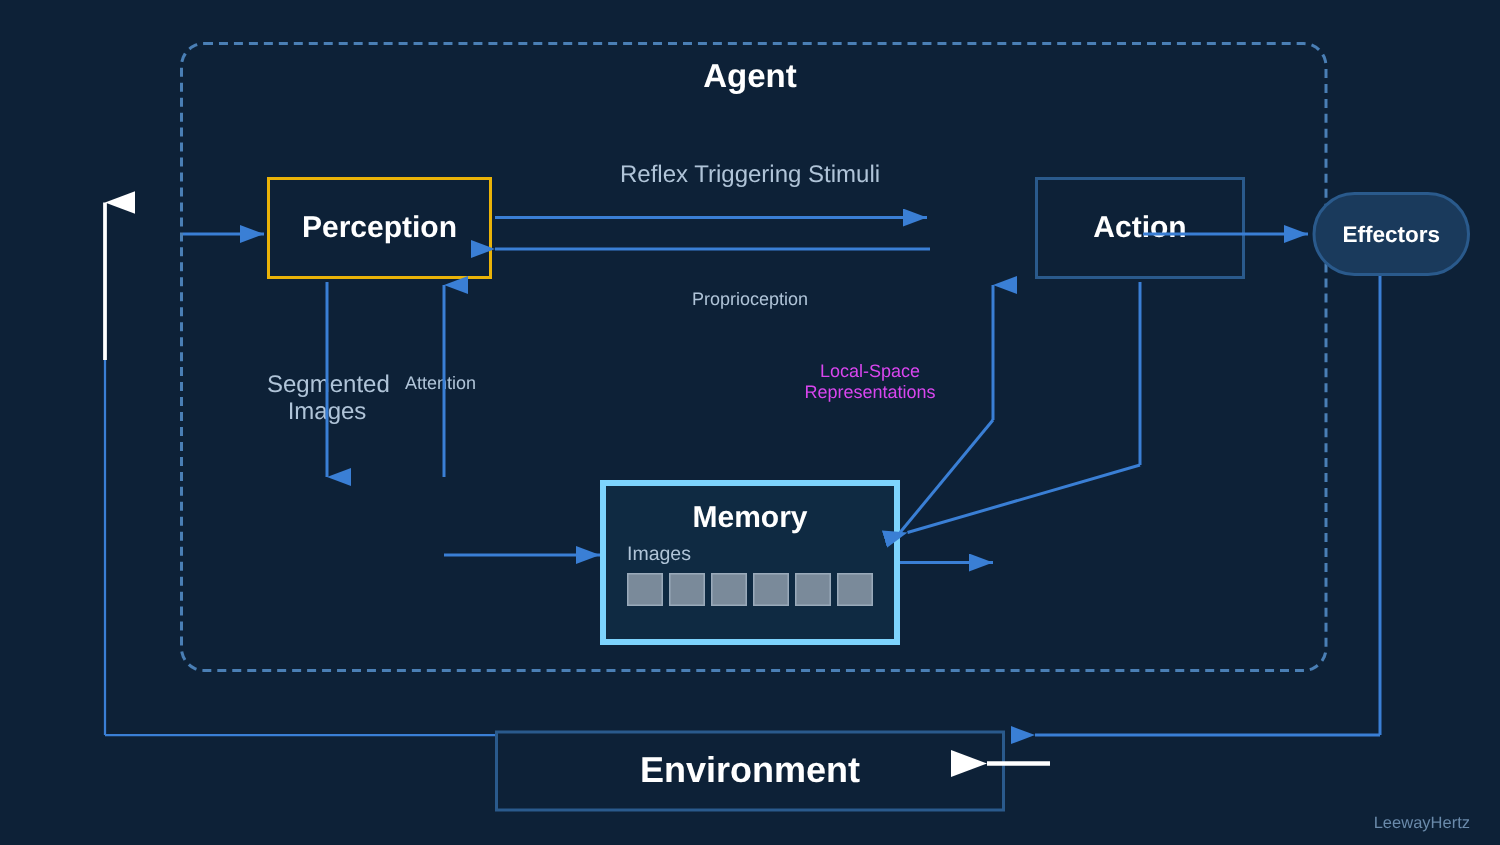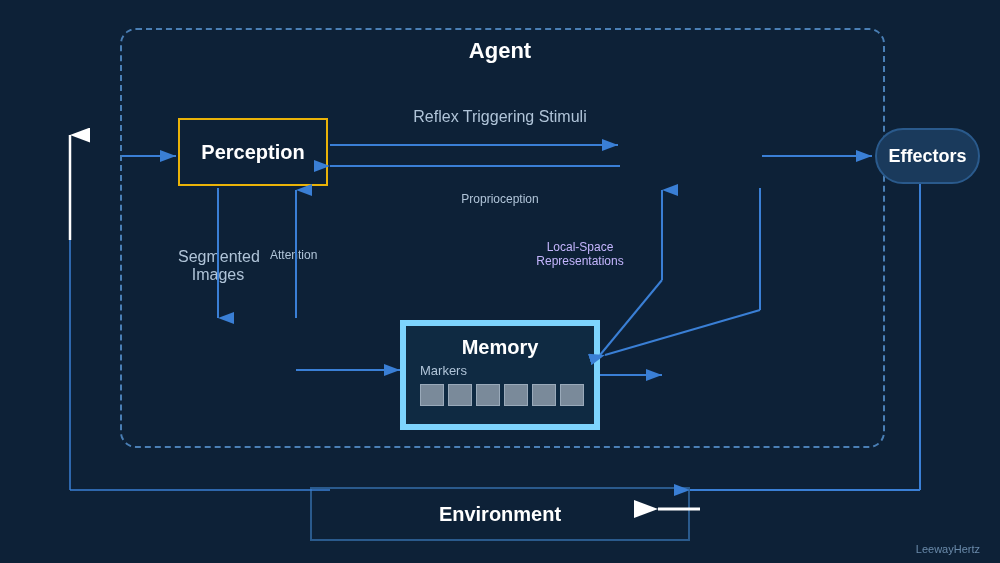--- a/index.html
+++ b/index.html
@@ -66,21 +66,21 @@
       position: absolute;
       top: 128px;
       right: 20px;
       width: 105px;
       height: 56px;
       background-color: #1a3a5c;
       border-radius: 28px;
       display: flex;
       align-items: center;
       justify-content: center;
-      font-size: 18px;
+      font-size: 15px;
       font-weight: bold;
       color: white;
       border: 2px solid #2a5a8c;
     }
 
     
     .perception-box {
       position: absolute;
       top: 118px;
       left: 178px;
@@ -115,21 +115,21 @@
 
     
     .memory-box {
       position: absolute;
       top: 320px;
       left: 50%;
       transform: translateX(-50%);
       width: 200px;
       height: 110px;
       background-color: #0f2a42;
-      border: 6px solid #7dd3fc;
+      border: 4px solid #7dd3fc;
       display: flex;
       flex-direction: column;
       align-items: center;
       justify-content: flex-start;
       padding-top: 10px;
     }
 
     .memory-label {
       font-size: 20px;
       font-weight: bold;
@@ -158,28 +158,28 @@
       background-color: #7a8a9a;
       border: 1px solid #9aaaba;
     }
 
     
     .environment-box {
       position: absolute;
       bottom: 22px;
       left: 50%;
       transform: translateX(-50%);
-      width: 380px;
+      width: 340px;
       height: 54px;
       background-color: #0d2137;
       border: 2px solid #2a5a8c;
       display: flex;
       align-items: center;
       justify-content: center;
-      font-size: 20px;
+      font-size: 24px;
       font-weight: bold;
       color: white;
     }
 
     
     .arrows-svg {
       position: absolute;
       top: 0;
       left: 0;
       width: 1000px;
@@ -227,21 +227,21 @@
       color: #b0c4d8;
       text-align: left;
       width: 70px;
     }
 
     .label-local-space {
       position: absolute;
       top: 240px;
       left: 530px;
       font-size: 12px;
-      color: #c4b5fd;
+      color: #d946ef;
       text-align: center;
       width: 100px;
     }
 
     .label-task-specific {
       position: absolute;
       top: 230px;
       right: 128px;
       font-size: 12px;
       color: #b0c4d8;
@@ -268,24 +268,27 @@
 
 
   <div class="effectors-pill">
     <span>Effectors</span>
   </div>
 
   <div class="perception-box">
     <span>Perception</span>
   </div>
 
+  <div class="action-box">
+    <span>Action</span>
+  </div>
 
   <div class="memory-box">
     <span class="memory-label">Memory</span>
-    <span class="markers-label">Markers</span>
+    <span class="markers-label">Images</span>
     <div class="markers-row">
       <div class="marker-block"></div>
       <div class="marker-block"></div>
       <div class="marker-block"></div>
       <div class="marker-block"></div>
       <div class="marker-block"></div>
       <div class="marker-block"></div>
     </div>
   </div>
 

